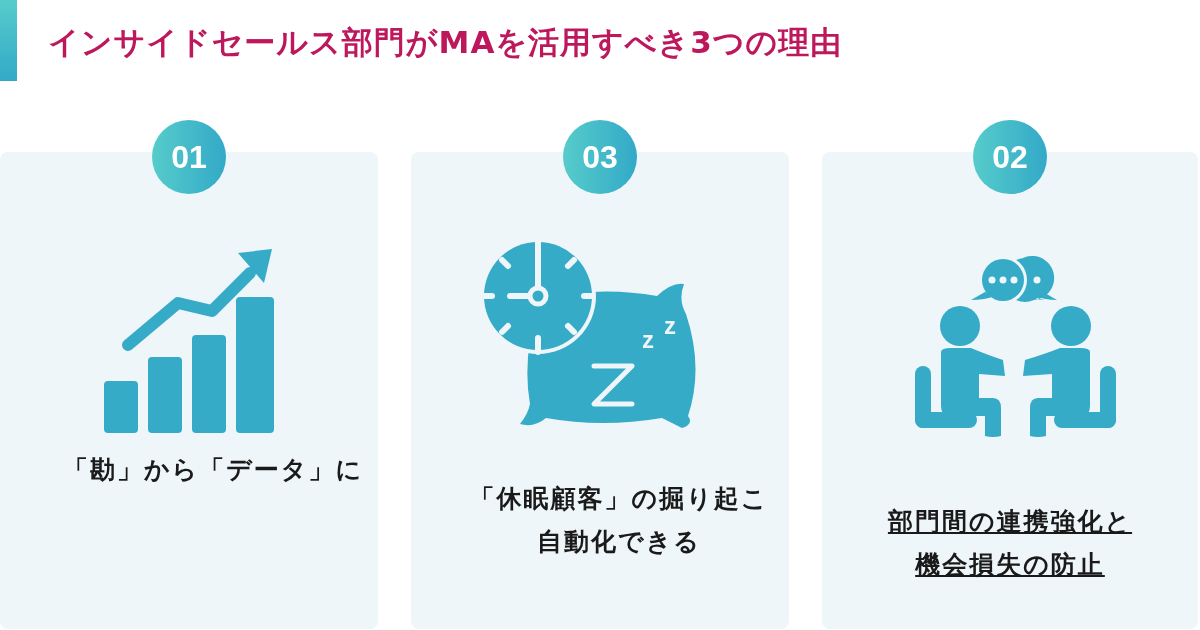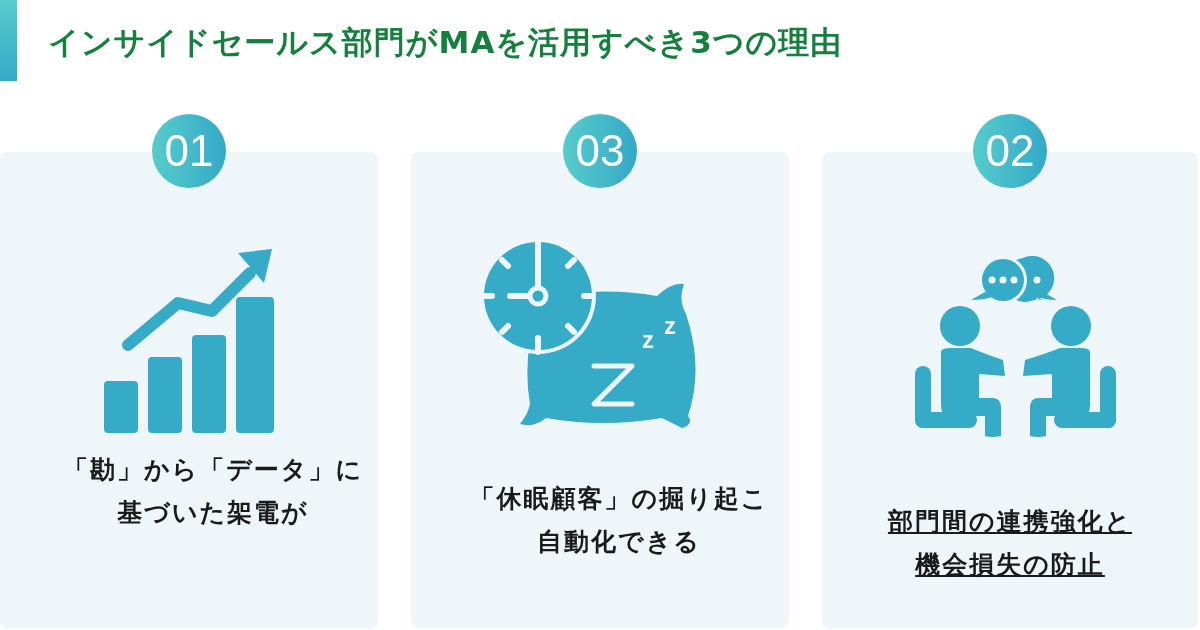--- a/index.html
+++ b/index.html
@@ -1,28 +1,28 @@
 <!DOCTYPE html>
 <html><head>
 <meta charset="utf-8">
 <style>
   html,body{margin:0;padding:0;}
   body{width:1200px;height:630px;background:#ffffff;position:relative;overflow:hidden;
     font-family:"DejaVu Sans","Liberation Sans",sans-serif;color:#1a1a1a;}
   .title-bar{position:absolute;left:0;top:0;width:17px;height:81px;
     background:linear-gradient(180deg,#56cccb 0%,#33a9c8 100%);}
   .title{position:absolute;left:48px;top:22px;font-size:31px;font-weight:bold;letter-spacing:1px;
-    line-height:40px;white-space:nowrap;color:#15803d;}
+    line-height:40px;white-space:nowrap;color:#be185d;}
   .card{position:absolute;top:152px;width:378px;height:477px;background:#eef6f9;border-radius:8px;}
   .card.c1{left:0;}
   .card.c2{left:411px;}
   .card.c3{left:822px;width:376px;}
-  .badge{position:absolute;top:114px;width:74px;height:74px;border-radius:50%;
+  .badge{position:absolute;top:120px;width:74px;height:74px;border-radius:50%;
     background:linear-gradient(90deg,#56cccb 0%,#33a9c8 100%);color:#fff;
-    font-family:"Liberation Sans","DejaVu Sans",sans-serif;font-weight:normal;font-size:44px;
+    font-family:"Liberation Sans","DejaVu Sans",sans-serif;font-weight:bold;font-size:32px;
     display:flex;align-items:center;justify-content:center;letter-spacing:0px;}
   .badge.b1{left:152px;}
   .badge.b2{left:563px;}
   .badge.b3{left:973px;}
   .icon{position:absolute;}
   .icon.i1{left:100px;top:245px;width:180px;height:190px;}
   .icon.i2{left:482px;top:238px;width:220px;height:190px;}
   .icon.i3{left:905px;top:248px;width:215px;height:190px;}
   .caption{position:absolute;top:475px;text-align:center;font-size:25px;font-weight:bold;
     line-height:43px;letter-spacing:2px;color:#1a1a1a;}
@@ -44,21 +44,20 @@
     <rect x="4" y="136" width="34" height="52" rx="4"></rect>
     <rect x="48" y="112" width="34" height="76" rx="4"></rect>
     <rect x="92" y="90" width="34" height="98" rx="4"></rect>
     <rect x="136" y="52" width="38" height="136" rx="4"></rect>
     <path d="M28 100 L78 58 L112 66 L150 28" fill="none" stroke="#35abc8" stroke-width="12" stroke-linecap="round" stroke-linejoin="round"></path>
     <path d="M138 8 L172 4 L164 38 Z"></path>
   </g>
 </svg>
 <div class="caption t1">
   <span>「勘」から「データ」に</span>
-  <span>基づいた架電が</span>
 </div>
 
 <div class="card c2"></div>
 <div class="badge b2">03</div>
 <svg class="icon i2" viewBox="0 0 220 190">
   <g fill="#35abc8">
 
     <path d="M62 60 Q120 48 175 58 Q190 44 202 46 Q196 62 204 76 Q222 130 206 178 Q212 186 200 190 Q188 184 180 180 Q120 190 64 180 Q52 190 38 186 Q46 176 48 166 Q40 120 56 70 Z"></path>
   </g>
 

